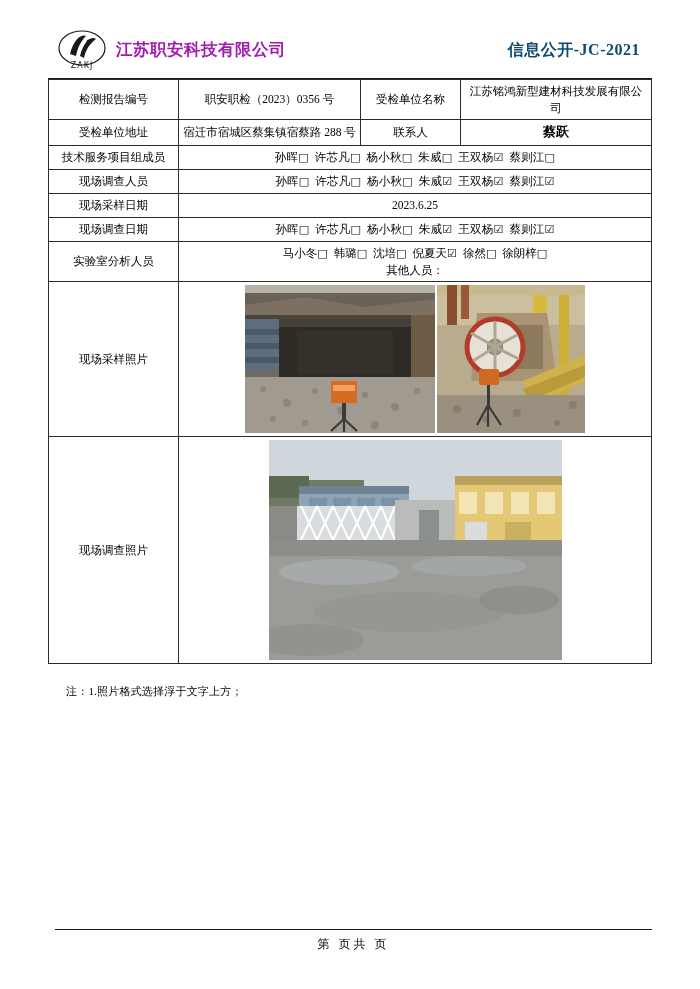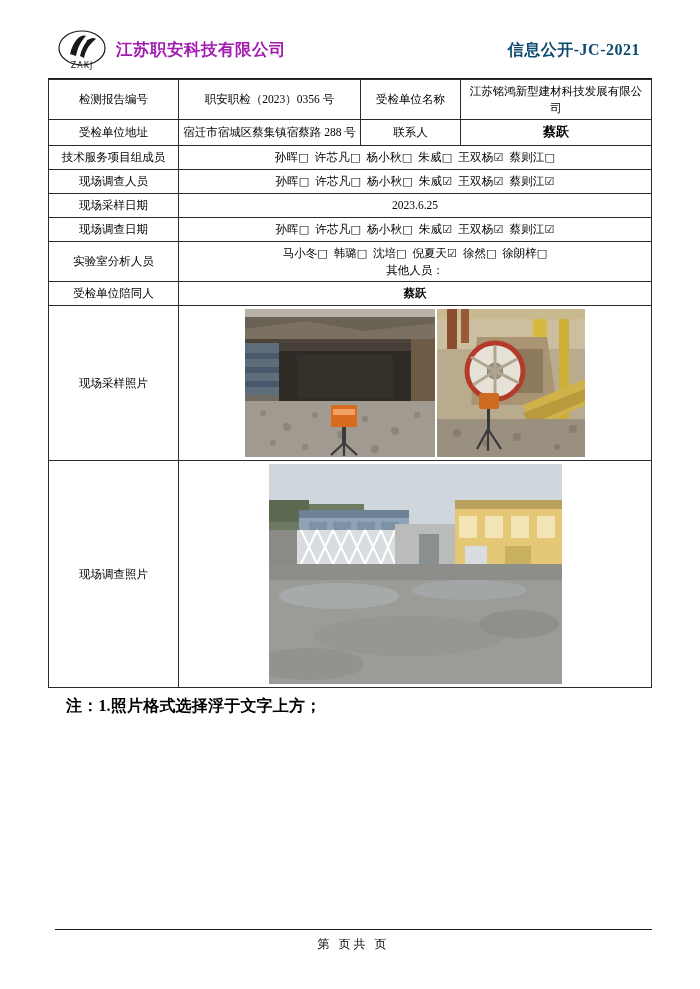--- a/index.html
+++ b/index.html
@@ -127,25 +127,24 @@
   .photo2b {
     width: 148px;
     height: 148px;
     position: relative;
     overflow: hidden;
     background: #9a8f7e;
   }
 
   
   .note {
-    font-size: 16px;
-    margin-top: 8px;
+    font-size: 11px;
+    margin-top: 20px;
     padding-left: 18px;
     letter-spacing: 0.2px;
-    font-weight: bold;
   }
 
   
   .footer {
     position: absolute;
     left: 55px;
     right: 48px;
     bottom: 36px;
   }
   .footer-rule {
@@ -216,24 +215,20 @@
         <td class="lbl">现场调查日期</td>
         <td colspan="3" class="nowrap-list"><span class="person"><span>孙晖</span><span class="chk">□</span></span><span class="person"><span>许芯凡</span><span class="chk">□</span></span><span class="person"><span>杨小秋</span><span class="chk">□</span></span><span class="person"><span>朱威</span><span class="chk">☑</span></span><span class="person"><span>王双杨</span><span class="chk">☑</span></span><span class="person"><span>蔡则江</span><span class="chk">☑</span></span></td>
       </tr>
       <tr>
         <td class="lbl">实验室分析人员</td>
         <td colspan="3" class="analysts">
           <div><span class="person"><span>马小冬</span><span class="chk">□</span></span><span class="person"><span>韩璐</span><span class="chk">□</span></span><span class="person"><span>沈培</span><span class="chk">□</span></span><span class="person"><span>倪夏天</span><span class="chk">☑</span></span><span class="person"><span>徐然</span><span class="chk">□</span></span><span class="person"><span>徐朗梓</span><span class="chk">□</span></span></div>
           <div>其他人员：</div>
         </td>
       </tr>
-      <tr>
-        <td class="lbl cellpad">受检单位陪同人</td>
-        <td colspan="3" class="bold">蔡跃</td>
-      </tr>
 
       <tr>
         <td class="lbl">现场采样照片</td>
         <td colspan="3" class="photo-cell">
           <div class="photo2-row">
             <div class="photo2a">
               <svg width="190" height="148" viewBox="0 0 190 148" xmlns="http://www.w3.org/2000/svg">
 
                 <rect x="0" y="0" width="190" height="16" fill="#b7b2a8"></rect>
 

